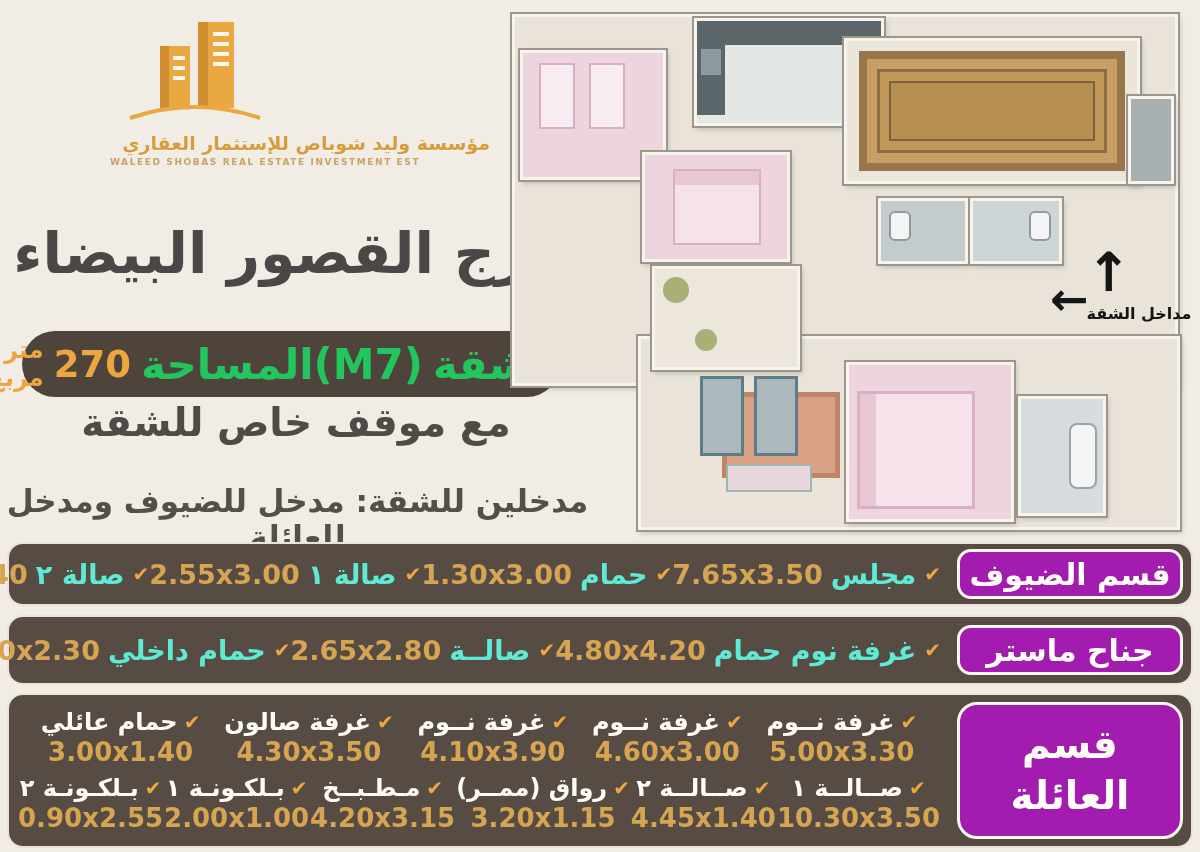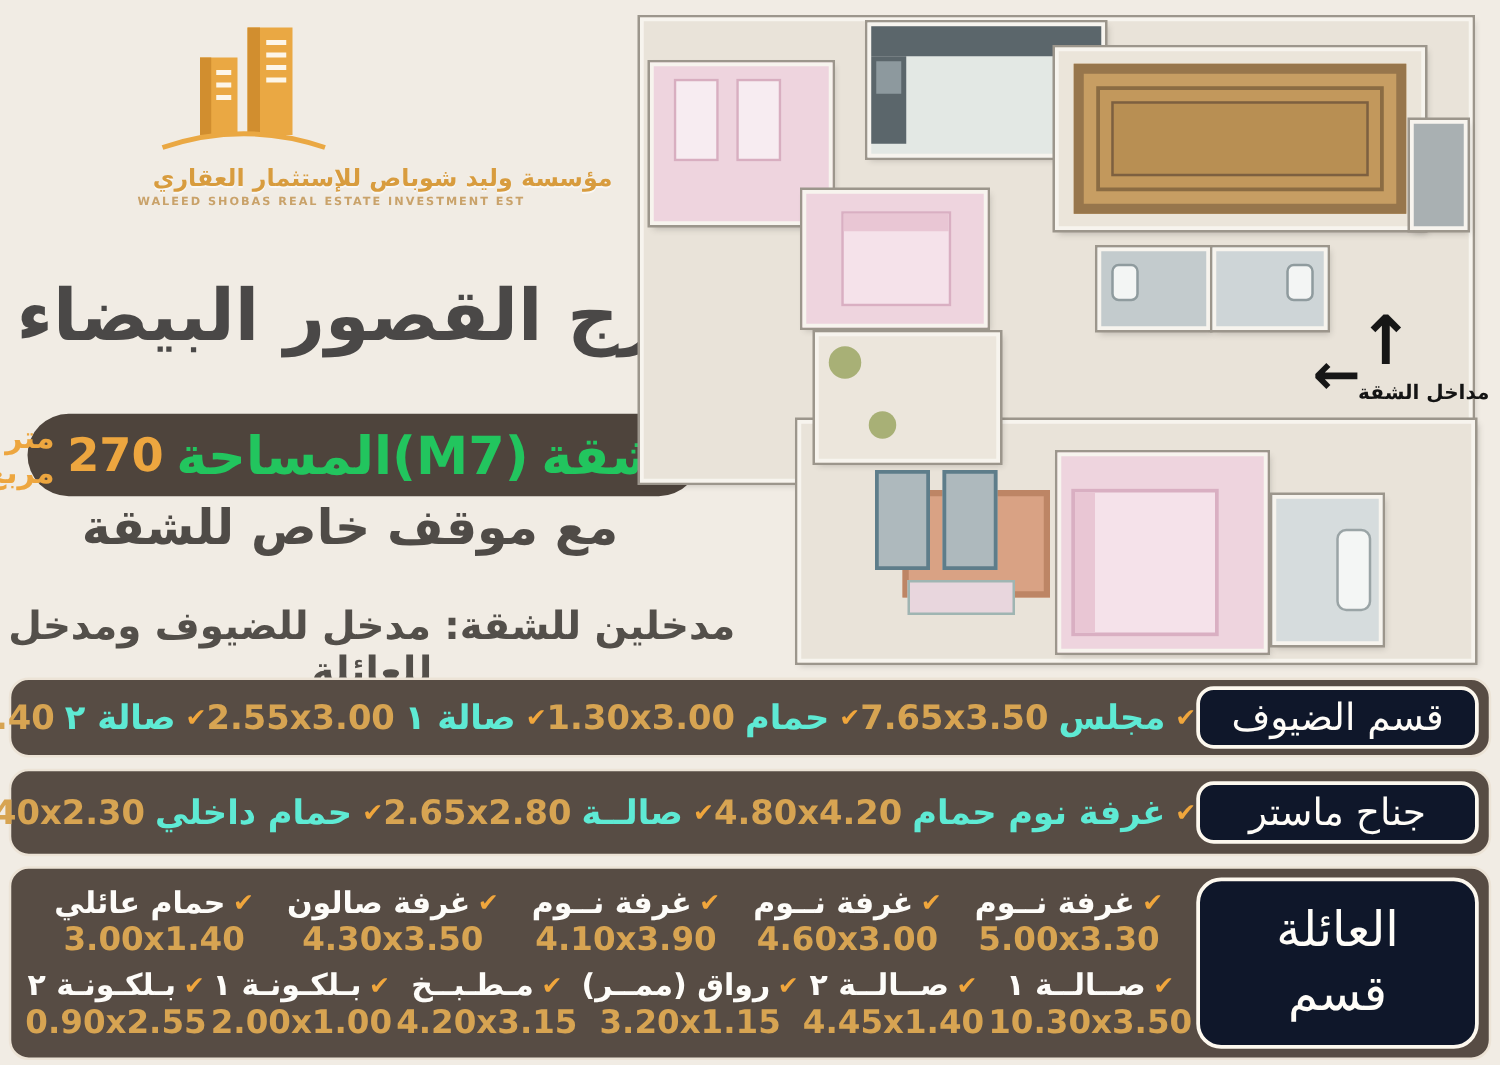--- a/index.html
+++ b/index.html
@@ -16,21 +16,21 @@
   .main-title{position:absolute;left:0;top:220px;width:565px;text-align:center;
     font-size:57px;font-weight:bold;color:#4a4847;direction:rtl;letter-spacing:-1px;}
   .info-pill{position:absolute;left:22px;top:331px;width:538px;height:66px;box-sizing:border-box;
     background:#4e443c;border-radius:34px;display:flex;direction:rtl;align-items:center;
     justify-content:space-between;padding:0 30px;}
   .info-right,.info-left{display:flex;direction:rtl;align-items:center;gap:10px;}
   .w{color:#22c55e;font-weight:bold;font-size:42px;}
   .o{color:#eda63f;font-weight:bold;}
   .area-num{font-size:37px;}
   .area-unit{font-size:24px;}
-  .parking-note{position:absolute;left:0;top:400px;width:560px;text-align:center;
+  .parking-note{position:absolute;left:16px;top:400px;width:560px;text-align:center;
     font-size:39px;font-weight:bold;color:#4f4b47;direction:rtl;}
   .entrances-note{position:absolute;left:0;top:483px;width:595px;text-align:center;
     font-size:31px;font-weight:bold;color:#534f4a;direction:rtl;}
 
   
   .plan{position:absolute;left:500px;top:0;width:700px;height:545px;}
   .rm,.base{position:absolute;box-sizing:border-box;border:3px solid #f7f4ee;
     box-shadow:0 0 0 2px #9c968c,2px 3px 5px rgba(60,55,50,.25);}
   .base{background:#e9e3d9;}
   .fur{position:absolute;box-sizing:border-box;}
@@ -55,23 +55,23 @@
   .ent-label{position:absolute;left:578px;top:304px;width:122px;text-align:center;
     font-size:16px;font-weight:bold;color:#141414;direction:rtl;}
 
   
   .specs{position:absolute;left:7px;top:542px;width:1186px;}
   .srow{background:#574c44;border:2px solid #ece3d6;border-radius:16px;display:flex;direction:rtl;
     align-items:center;box-sizing:border-box;padding:0 8px;}
   .srow1{height:64px;margin-bottom:9px;}
   .srow2{height:70px;margin-bottom:8px;}
   .srow3{height:155px;padding:7px 8px;}
-  .pill{background:#0f172a;border:3px solid #fdf8ee;border-radius:14px;color:#fffdf8;
-    font-weight:normal;font-size:30px;display:flex;align-items:center;justify-content:center;
-    flex:0 0 226px;height:50px;box-sizing:border-box;}
+  .pill{background:#a21caf;border:3px solid #fdf8ee;border-radius:14px;color:#fffdf8;
+    font-weight:bold;font-size:30px;display:flex;align-items:center;justify-content:center;
+    flex:0 0 226px;height:50px;margin-left:16px;box-sizing:border-box;}
   .pill3{flex:0 0 226px;height:137px;flex-direction:column;font-size:39px;line-height:1.3;
     border-radius:20px;}
   .items{flex:1;display:flex;direction:rtl;justify-content:space-evenly;align-items:center;}
   .item{display:flex;direction:rtl;align-items:center;gap:8px;font-weight:bold;white-space:nowrap;}
   .chk{color:#f0a63c;font-size:20px;}
   .lbl{color:#5eead4;font-size:27px;}
   .dim{color:#d7a452;font-size:27px;direction:ltr;unicode-bidi:embed;}
   .items3{flex:1;display:flex;flex-direction:column;justify-content:space-evenly;height:100%;}
   .irow{display:flex;direction:rtl;justify-content:space-evenly;}
   .item2{display:flex;flex-direction:column;align-items:center;gap:1px;white-space:nowrap;}
@@ -225,22 +225,22 @@
       <div class="item">
         <span class="chk">✔</span>
         <span class="lbl">حمام داخلي</span>
         <span class="dim">1.40x2.30</span>
       </div>
     </div>
   </div>
 
   <div class="srow srow3">
     <div class="pill pill3">
+      <span>قسم</span>
       <span>العائلة</span>
-      <span>قسم</span>
     </div>
     <div class="items3">
       <div class="irow">
         <div class="item2">
           <div class="top">
               <span class="chk">✔</span>
               <span class="lbl2">غرفة نــوم</span>
             </div>
           <div class="dim2">5.00x3.30</div>
         </div>

